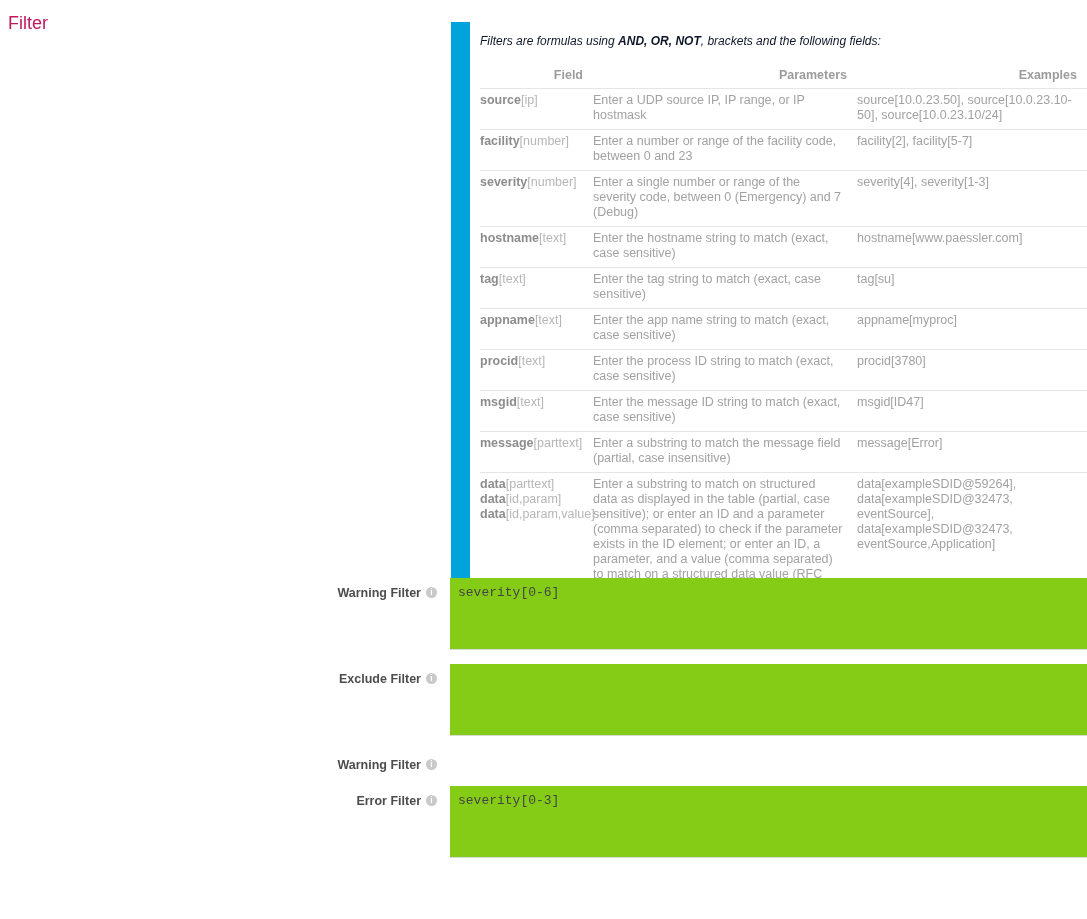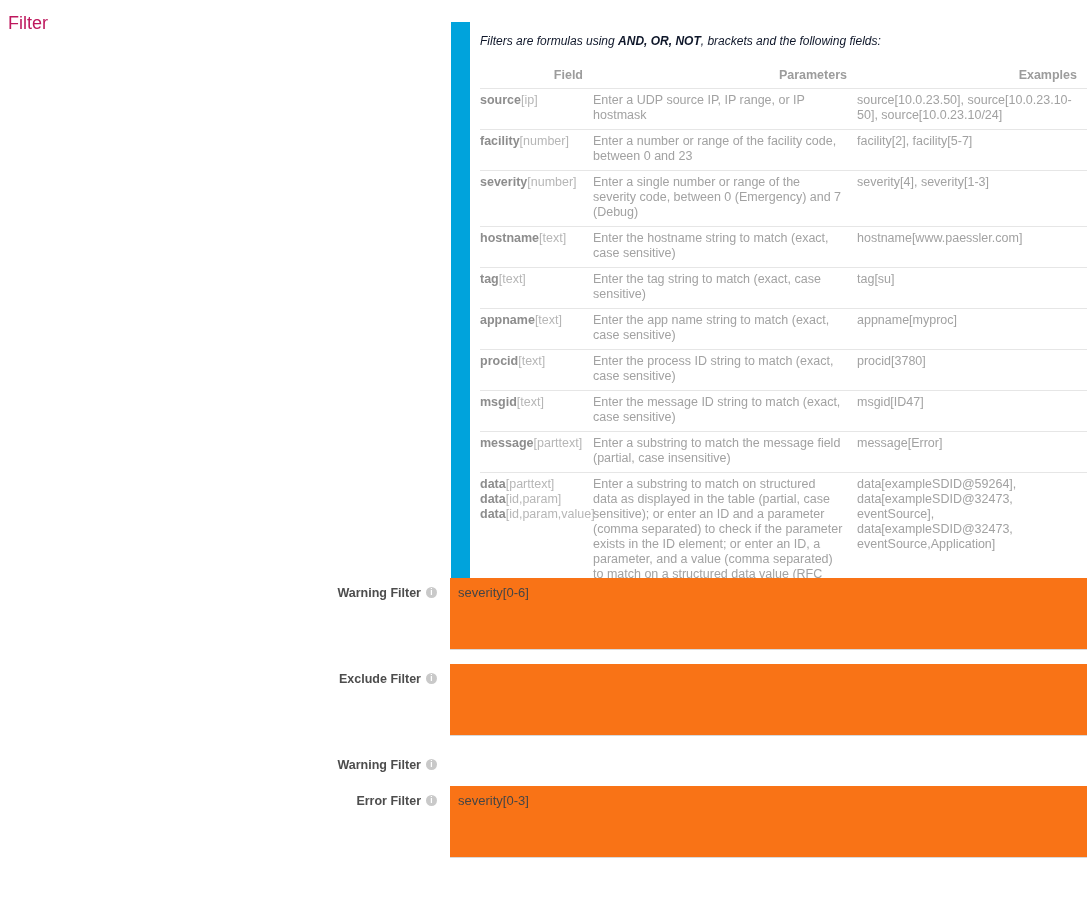--- a/index.html
+++ b/index.html
@@ -62,23 +62,23 @@
   .flabel { font-size: 12.5px; font-weight: bold; color: #4d4d4d; line-height: 13px; }
   .info-icon {
     display: inline-block; width: 11px; height: 11px; margin-left: 5px;
     border-radius: 50%; background: #c9c9c9; color: #ffffff;
     font-size: 8.5px; line-height: 11px; font-weight: bold; font-style: normal;
     text-align: center; cursor: pointer; flex: 0 0 11px;
   }
   .input-cell { flex: 1; margin-left: 13px; min-width: 0; }
   textarea.filter-input {
     display: block; width: 100%; height: 72px;
-    background: #f97316; border: none; border-bottom: 1px solid #d8d8d8;
+    background: #84cc16; border: none; border-bottom: 1px solid #d8d8d8;
     padding: 7px 8px; resize: none; outline: none;
-    font-family: Liberation Sans, sans-serif;
+    font-family: Liberation Mono, monospace;
     font-size: 13px; line-height: 16px; color: #454545;
   }
 </style>
 </head>
 <body>
 
 <h1 class="page-title">Filter</h1>
 
 <div class="help-panel">
   <div class="accent-bar"></div>

